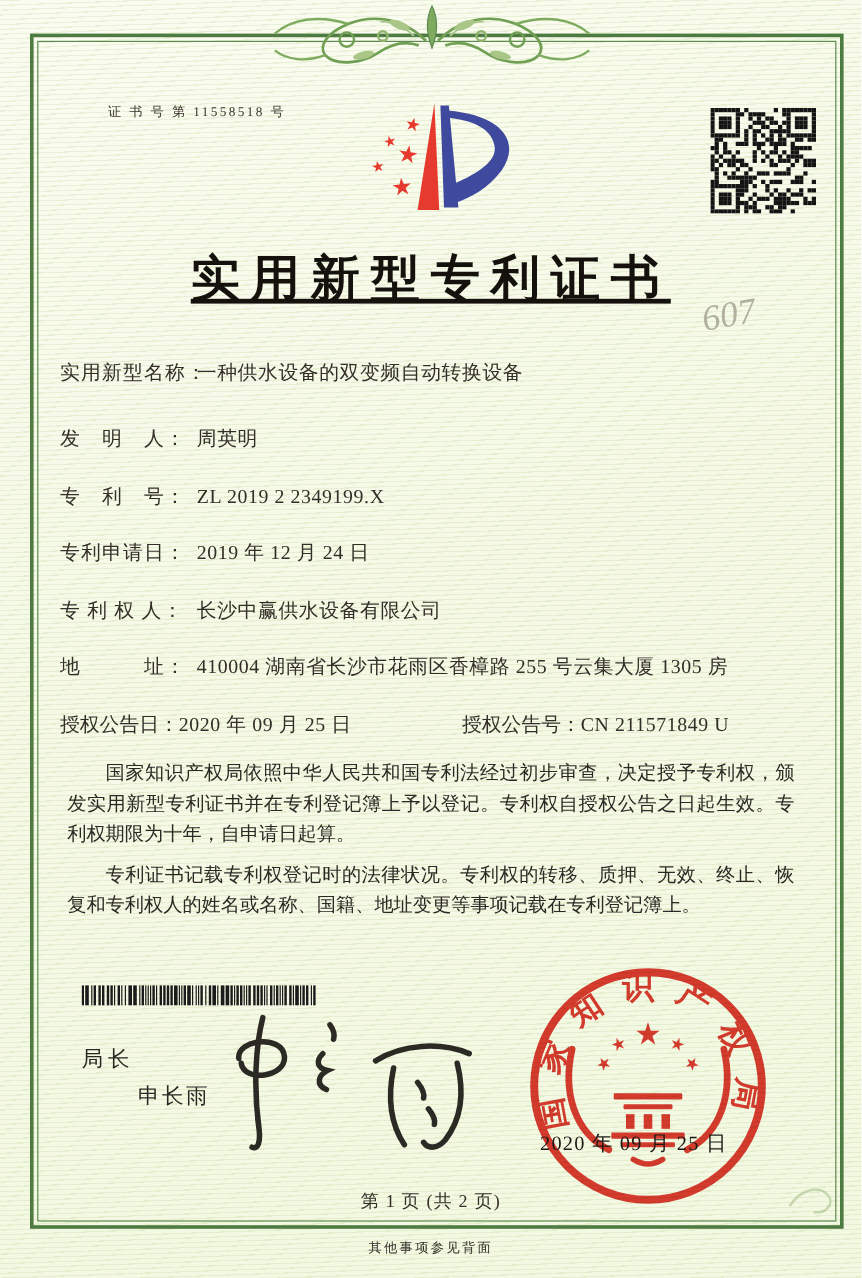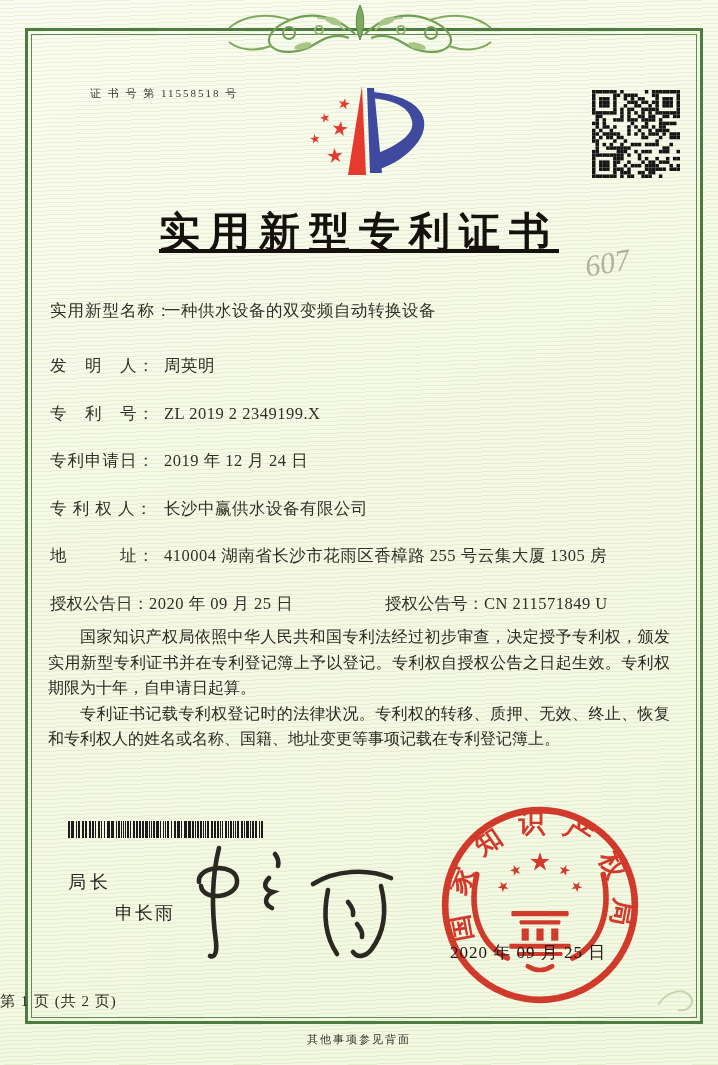--- a/index.html
+++ b/index.html
@@ -34,31 +34,31 @@
   .frow{position:absolute;left:50px;width:620px;font-size:16.5px;color:#332e27;white-space:nowrap;}
   .flabel{display:inline-block;width:114px;white-space:pre;letter-spacing:1px;}
   .fvalue{letter-spacing:.5px;}
   .r1{top:300px}.r2{top:355px}.r3{top:403px}.r4{top:450px}.r5{top:498px}.r6{top:545px}
   .r7{top:593px}
   .grant-right{position:absolute;left:335px;top:0;white-space:nowrap;}
   .paras{
     position:absolute;left:48px;top:624px;width:622px;
     font-size:16px;line-height:25.5px;color:#2c2823;text-align:justify;
   }
-  .paras p{margin:0;text-indent:2em;}
+  .paras p{margin:8px;text-indent:2em;}
   .barcode{position:absolute;left:68px;top:821px;width:198px;height:17px;}
   .signer-title{position:absolute;left:68px;top:870px;font-size:18px;letter-spacing:4px;color:#2b2722;}
   .signer-name{position:absolute;left:68px;top:901px;font-size:18px;letter-spacing:2px;color:#2b2722;margin-left:47px;}
   .signature{position:absolute;left:185px;top:838px;width:220px;height:128px;}
   .seal{position:absolute;left:438px;top:803px;width:204px;height:204px;mix-blend-mode:multiply;opacity:.95;}
   .seal-date{
     position:absolute;left:450px;top:941px;width:210px;font-size:17px;
     color:#1c1915;letter-spacing:1px;white-space:nowrap;
   }
-  .page-no{position:absolute;left:0;right:0;top:992px;text-align:left;font-size:15px;color:#332e27;letter-spacing:1px;}
+  .page-no{position:absolute;left:0;right:0;top:992px;text-align:center;font-size:15px;color:#332e27;letter-spacing:1px;}
   .back-note{position:absolute;left:0;right:0;top:1032px;text-align:center;font-size:11px;color:#332e27;letter-spacing:2px;}
   .stray{position:absolute;left:648px;top:960px;width:60px;height:60px;opacity:.5;}
 </style>
 </head>
 <body>
 
 <div class="page">
 
   <div class="frame-outer">
     <div class="frame-inner"></div>

